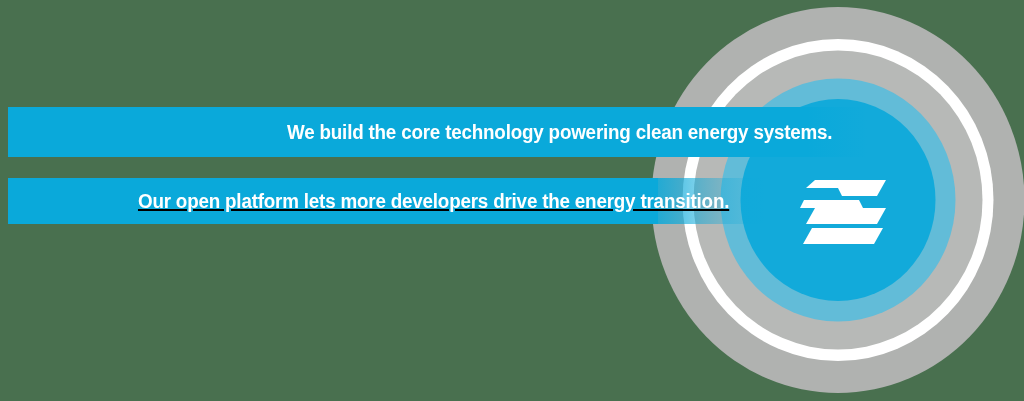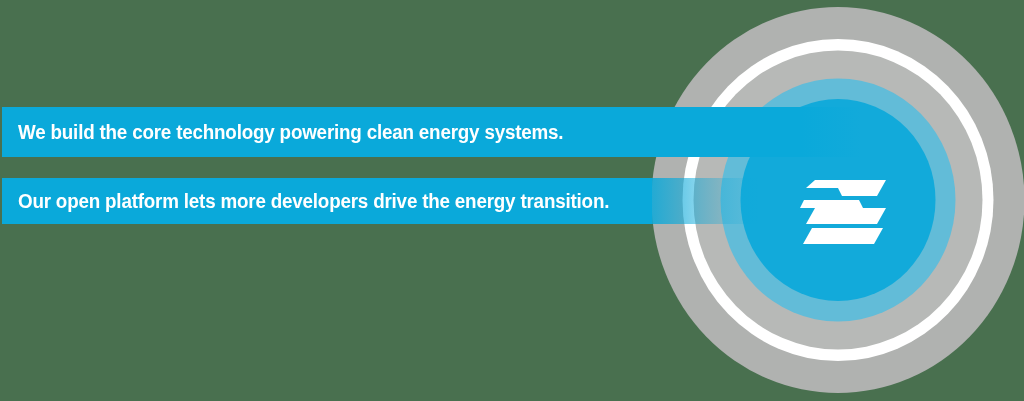--- a/index.html
+++ b/index.html
@@ -72,24 +72,25 @@
   }
   #logo-mark svg {
     display: block;
     width: 112px;
     height: 92px;
   }
 
   
   .bar {
     position: absolute;
-    left: 2px;
+    left: 8px;
     display: flex;
     align-items: center;
     box-sizing: border-box;
+    justify-content: flex-end;
   }
   .bar-label {
     color: #ffffff;
     font-weight: bold;
     font-size: 20px;
     letter-spacing: -0.2px;
     white-space: nowrap;
     padding-left: 17px;
     position: relative;
     z-index: 3;
@@ -126,20 +127,21 @@
   #bar-1 .bar-fade {
     left: 700px;
     width: 160px;
     background: linear-gradient(to right, #0aa9da 0%, #0aa9da 62%, rgba(10,169,218,0) 100%);
   }
 
   #bar-2 {
     top: 178px;
     height: 46px;
     width: 760px;
+    text-decoration: underline;
   }
   #bar-2 .bar-solid {
     width: 650px;
     background: #0aa9da;
   }
   #bar-2 .bar-fade {
     left: 650px;
     width: 110px;
     background: linear-gradient(to right, rgba(10,169,218,0.85) 0%, rgba(10,169,218,0.45) 45%, rgba(10,169,218,0) 100%);
   }

